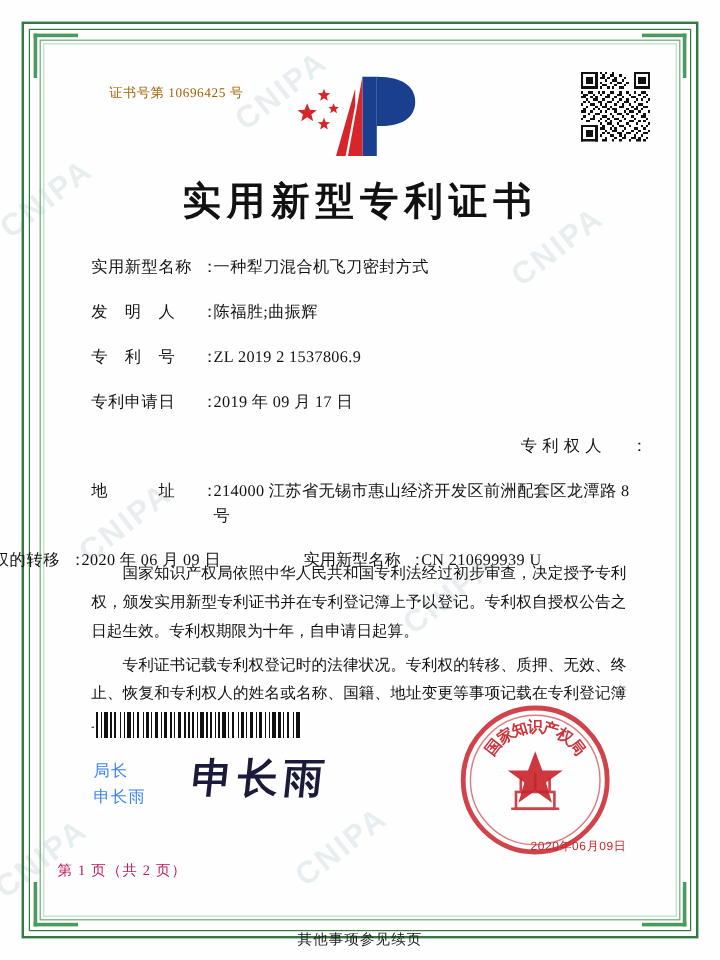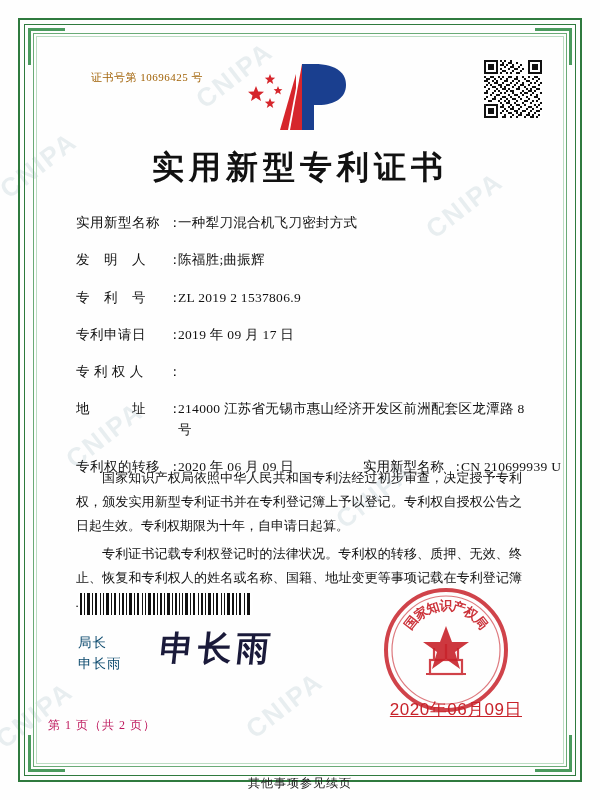--- a/index.html
+++ b/index.html
@@ -144,20 +144,21 @@
     right: 16px;
     top: 165px;
   }
   .field-row {
     display: flex;
     align-items: flex-start;
     margin-bottom: 17px;
     font-size: 13.5px;
     color: #121212;
     line-height: 1.5;
+    justify-content: flex-end;
   }
   .field-label {
     width: 92px;
     flex: none;
     letter-spacing: 0.5px;
     white-space: nowrap;
   }
   .field-colon {
     width: 10px;
     flex: none;
@@ -200,21 +201,21 @@
     height: 22px;
   }
 
   .signature-block {
     position: absolute;
     left: 30px;
     top: 585px;
     font-size: 13.5px;
     line-height: 1.55;
     letter-spacing: 1px;
-    color: #0c4a6e;
+    color: #3b82f6;
   }
 
   .hand-sign {
     position: absolute;
     left: 112px;
     top: 578px;
     font-size: 34px;
     color: #1a1a3a;
     font-family: "DejaVu Serif", serif;
     letter-spacing: 4px;
@@ -227,25 +228,24 @@
     position: absolute;
     right: 42px;
     top: 538px;
     width: 128px;
     height: 128px;
   }
   .seal-date {
     position: absolute;
     right: 30px;
     top: 650px;
-    font-size: 17px;
+    font-size: 10px;
     color: #c8222a;
     letter-spacing: 0.5px;
     font-family: "Liberation Sans", sans-serif;
-    text-decoration: underline;
   }
 
   .page-no {
     position: absolute;
     left: 0;
     right: 0;
     bottom: 18px;
     text-align: left;
     font-size: 12px;
     color: #be185d;

